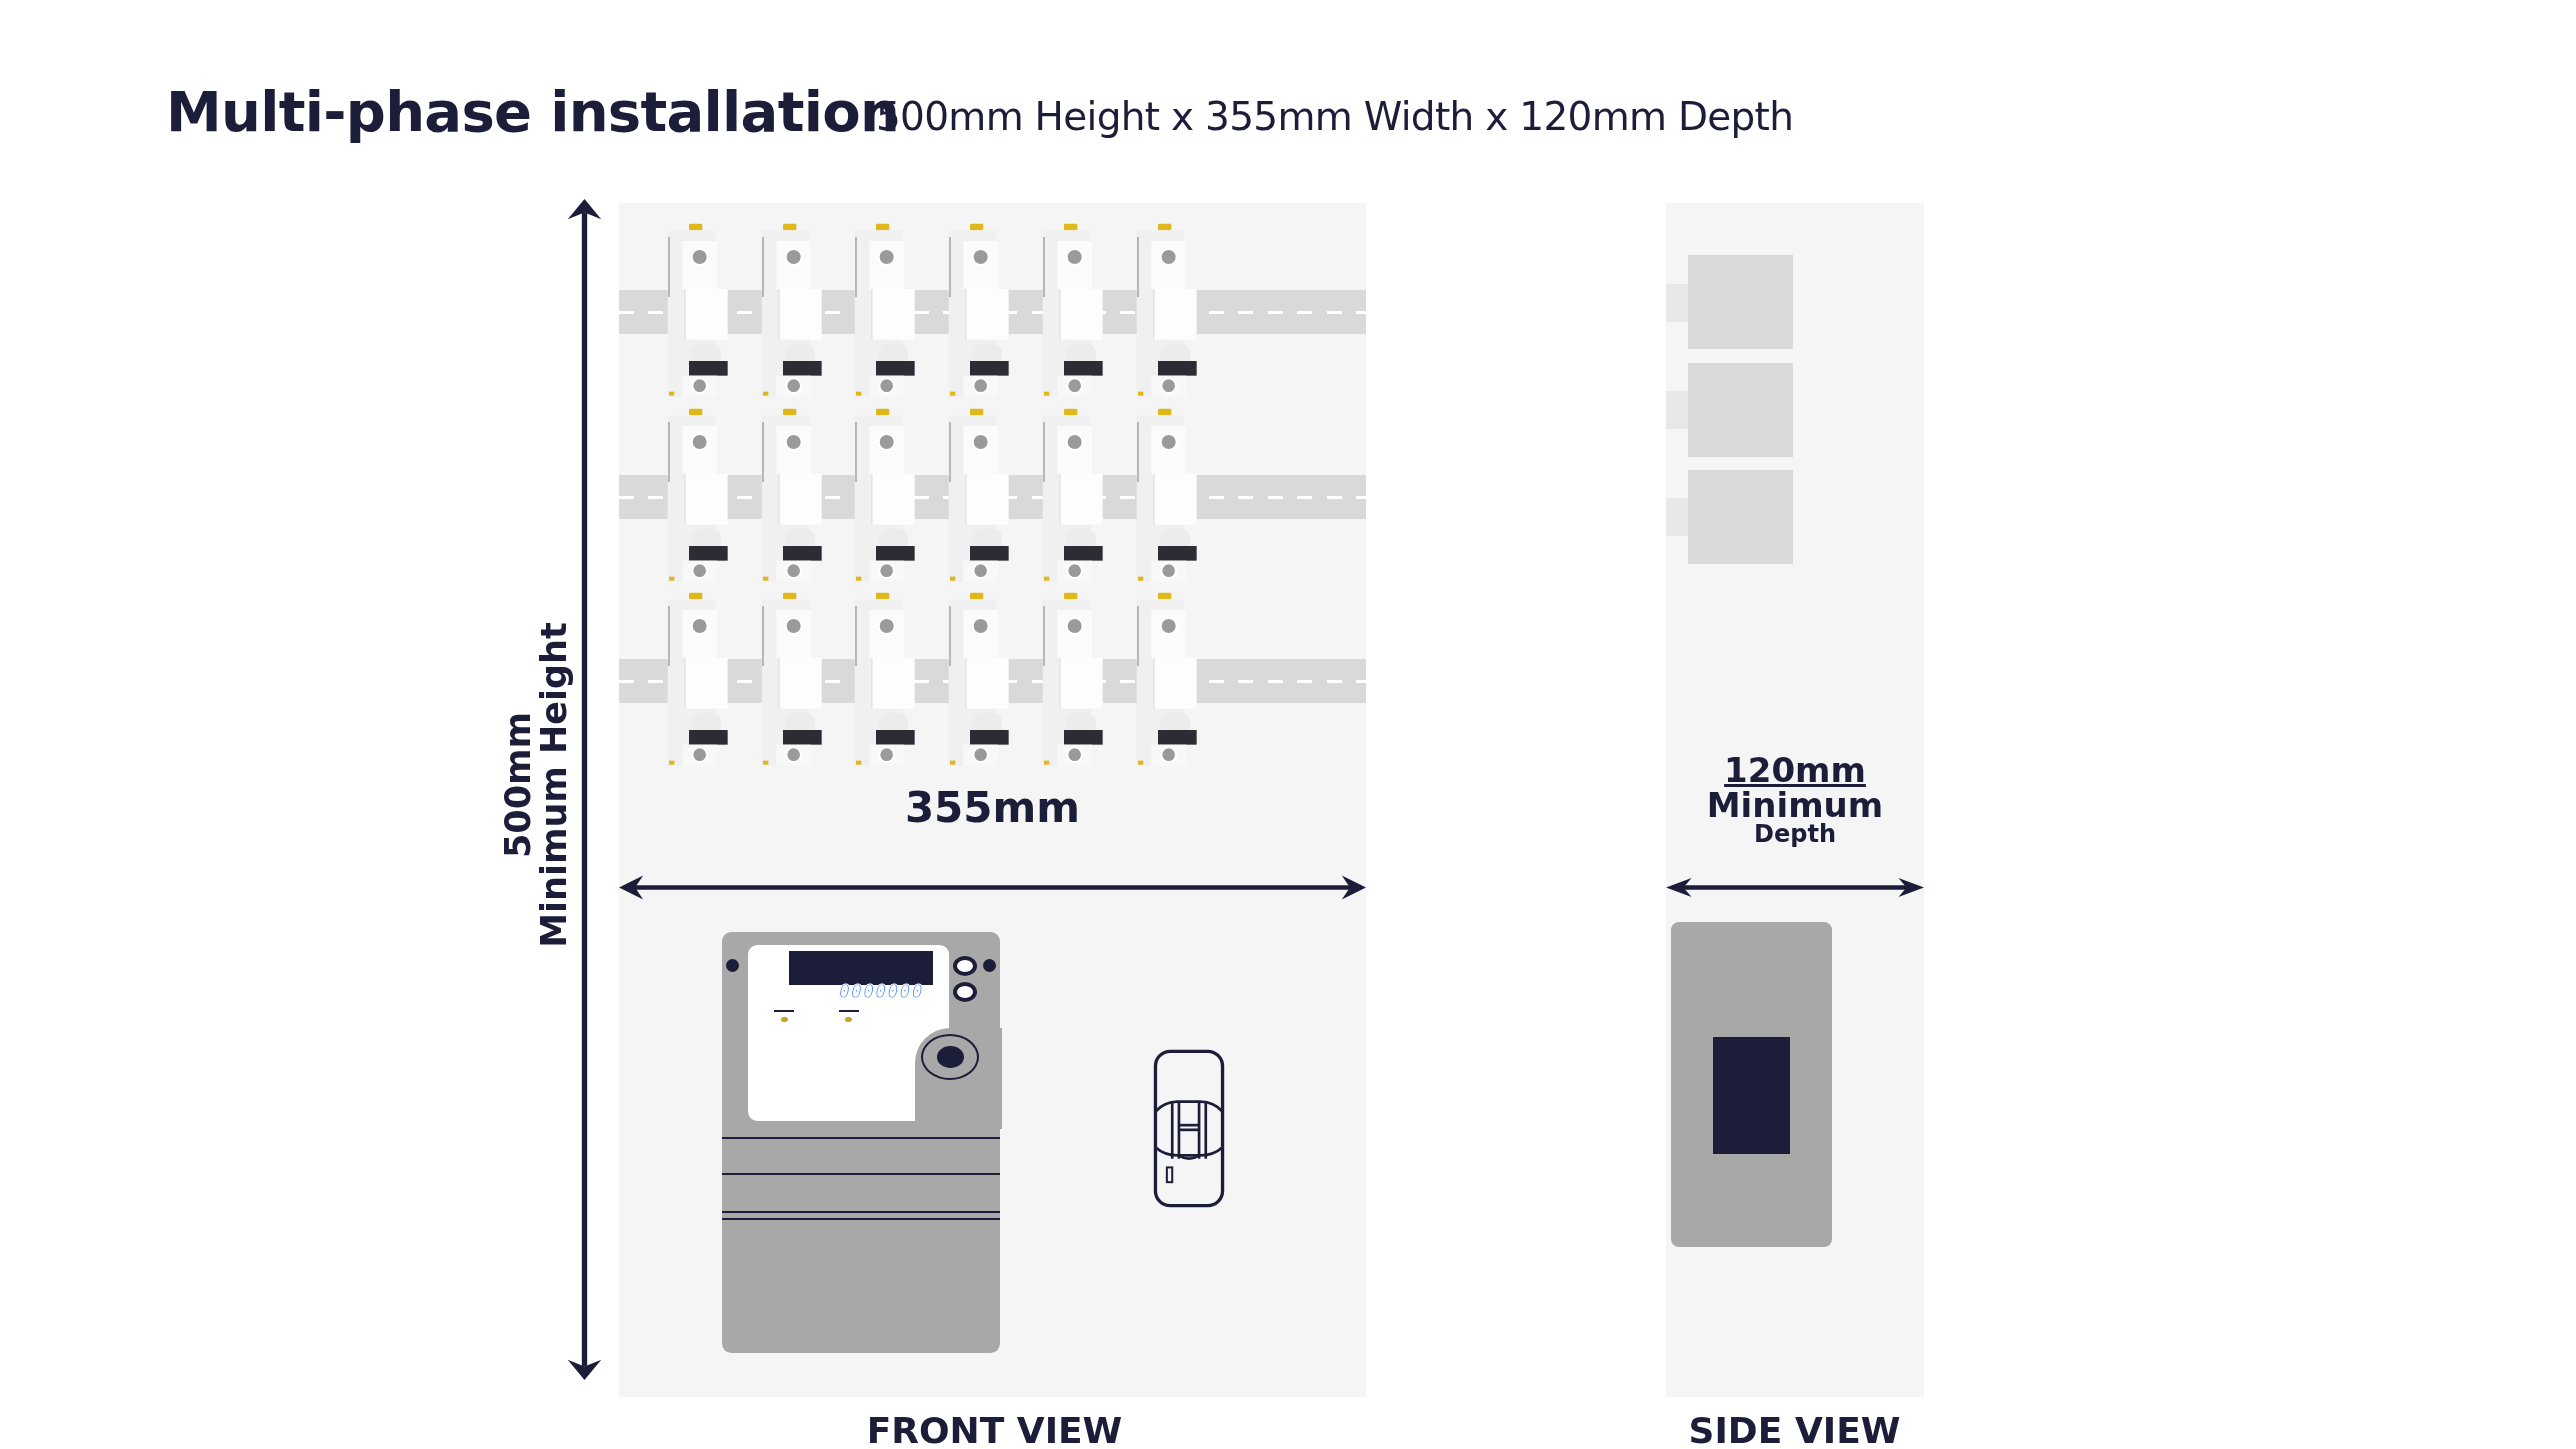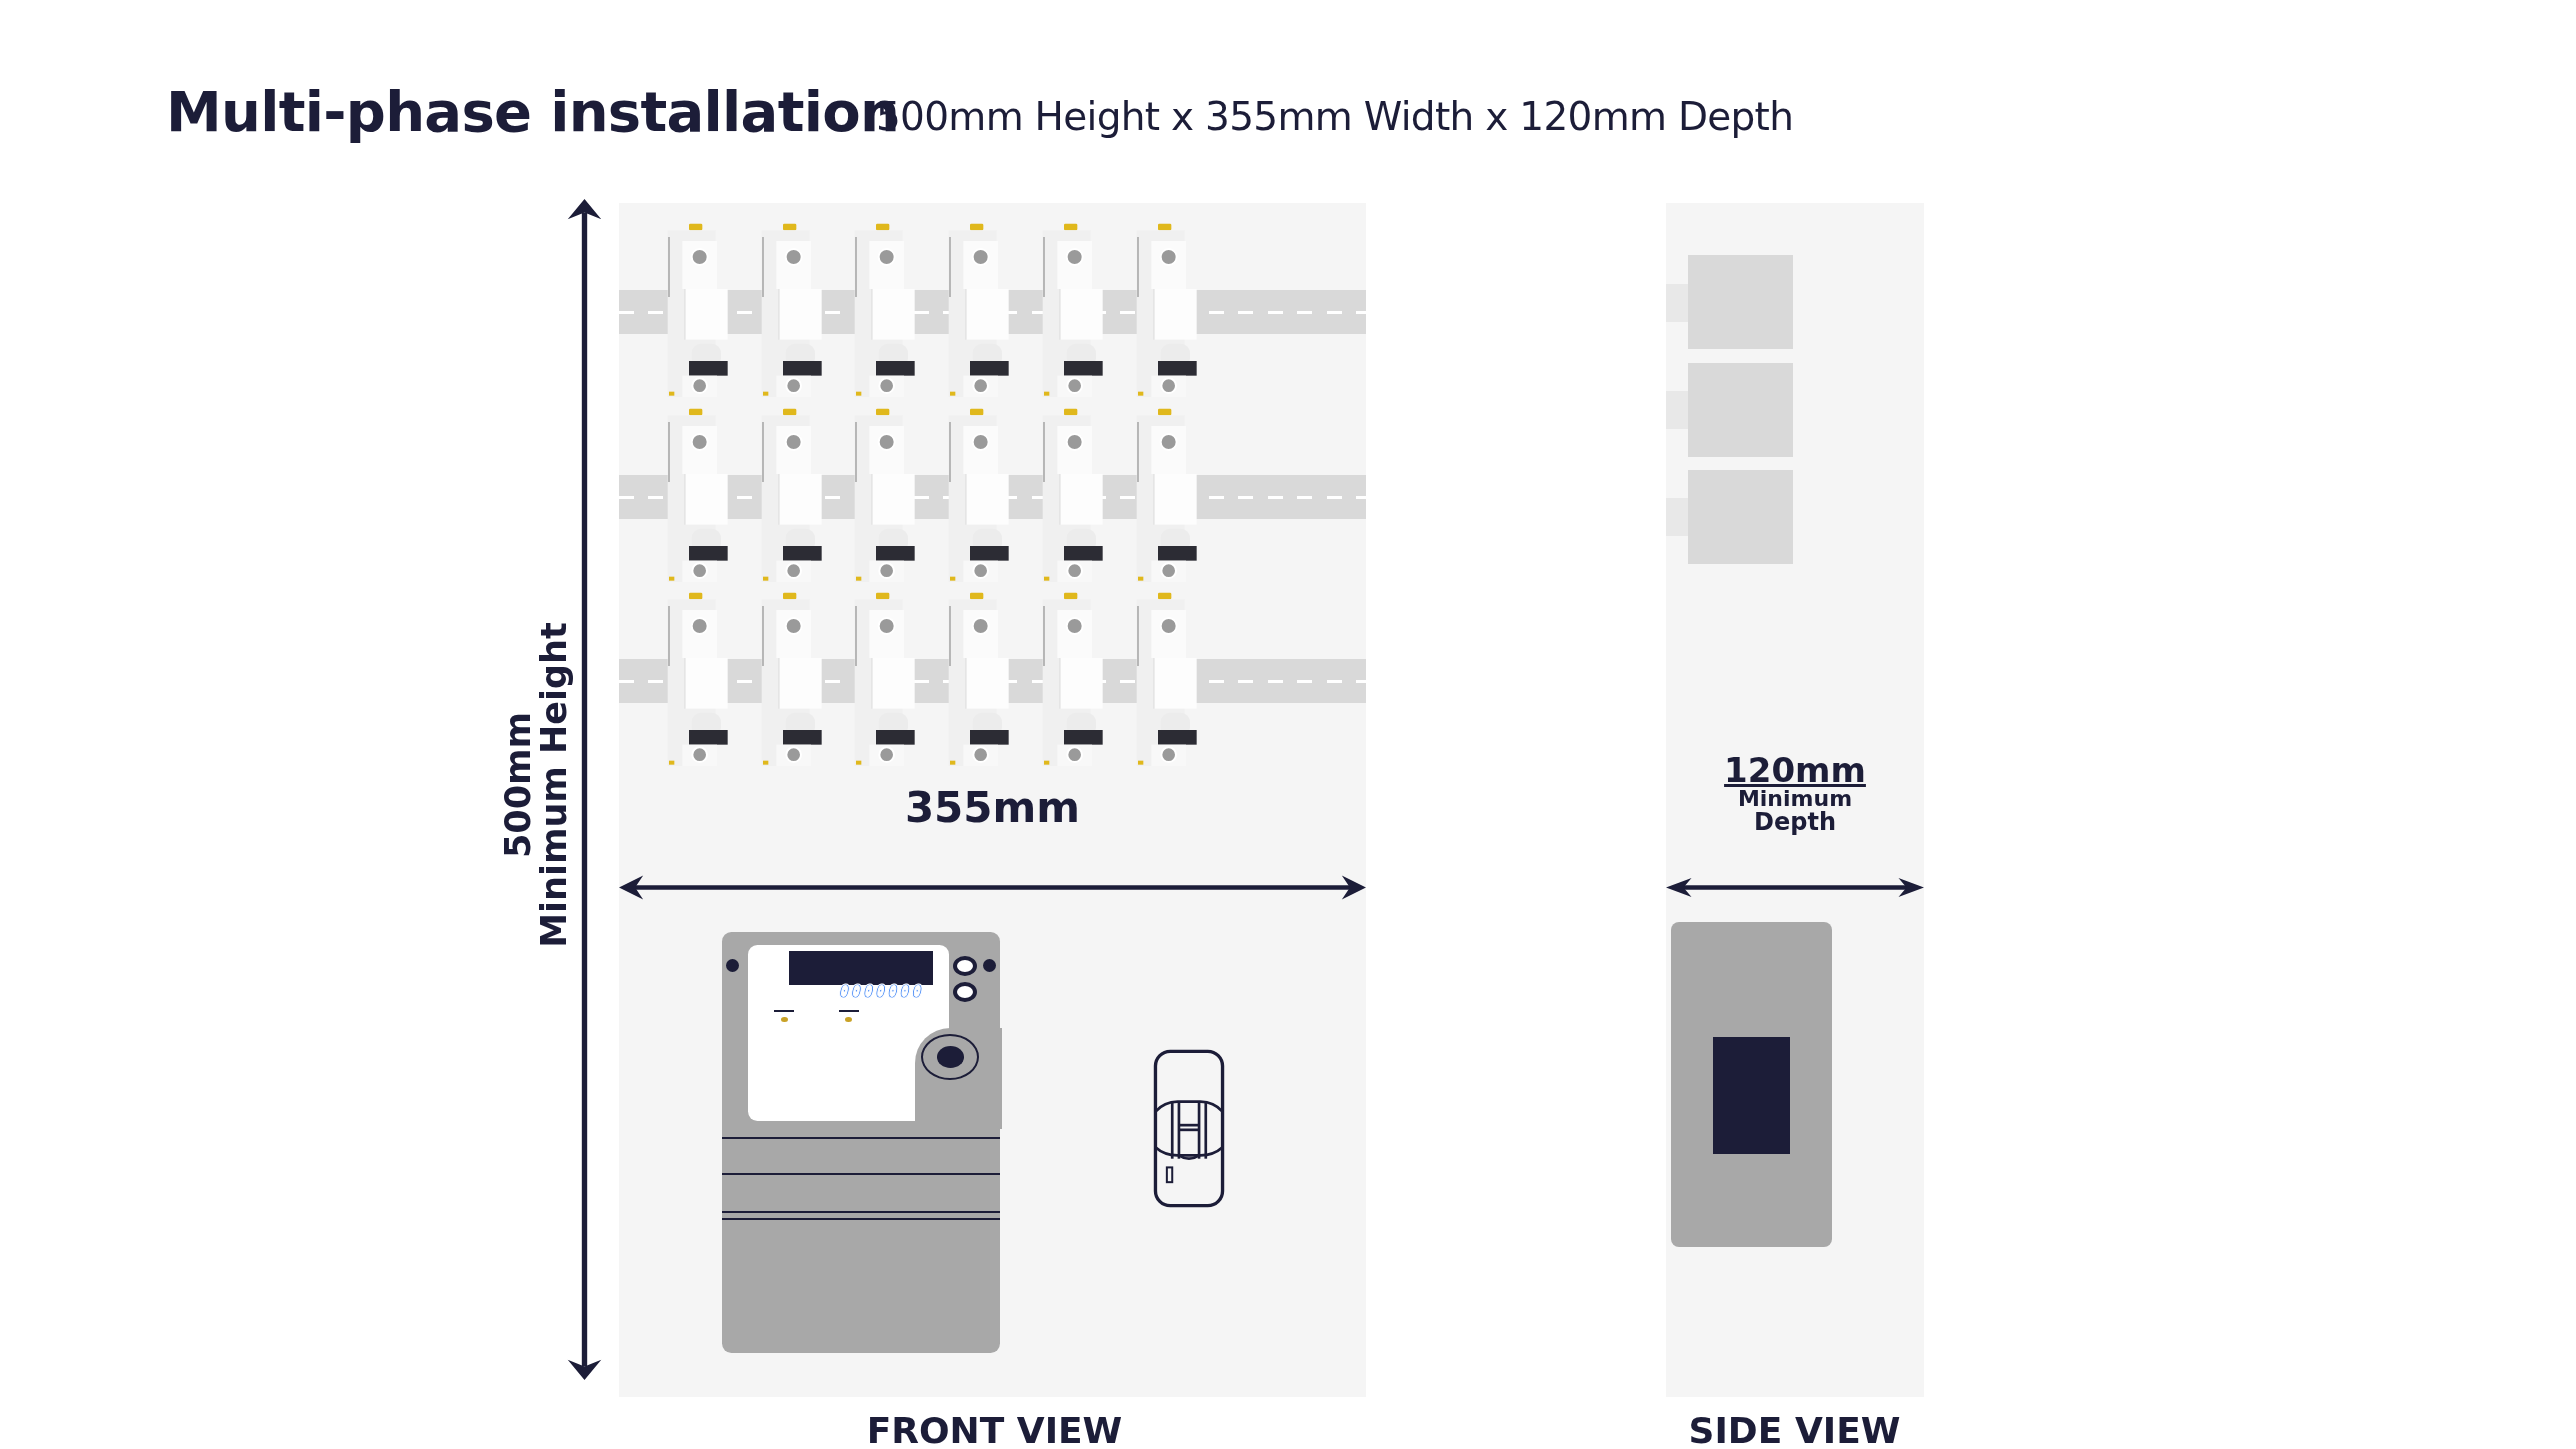--- a/index.html
+++ b/index.html
@@ -379,21 +379,21 @@
 
   <div class="abs" style="left:0; top:81px; width:23px; height:38px; background:#e8e8e8;"></div>
   <div class="abs" style="left:21.5px; top:52px; width:105px; height:94px; background:#d9d9d9;"></div>
   <div class="abs" style="left:0; top:188px; width:23px; height:38px; background:#e8e8e8;"></div>
   <div class="abs" style="left:21.5px; top:160px; width:105px; height:94px; background:#d9d9d9;"></div>
   <div class="abs" style="left:0; top:295px; width:23px; height:38px; background:#e8e8e8;"></div>
   <div class="abs" style="left:21.5px; top:267px; width:105px; height:94px; background:#d9d9d9;"></div>
 
   <div class="abs" style="left:0; top:550px; width:258px; text-align:center;">
     <div class="dim-label" style="font-size:34px;text-decoration:underline;">120mm</div>
-    <div class="dim-label" style="font-size:22px;">Minimum</div>
+    <div class="dim-label" style="font-size:34px;">Minimum</div>
     <div class="dim-label" style="font-size:24px;">Depth</div>
   </div>
 
   <svg class="abs" style="left:0; top:671px;" width="258" height="27" viewBox="0 0 384 40">
     <line x1="20" y1="20" x2="364" y2="20" stroke="#1c1d38" stroke-width="7"></line>
     <polygon points="0,20 38,6 26,20 38,34" fill="#1c1d38"></polygon>
     <polygon points="384,20 346,6 358,20 346,34" fill="#1c1d38"></polygon>
   </svg>
 
   <div class="abs" style="left:5.4px; top:719px; width:161px; height:325px; background:#a8a8a8; border-radius:8px;">

